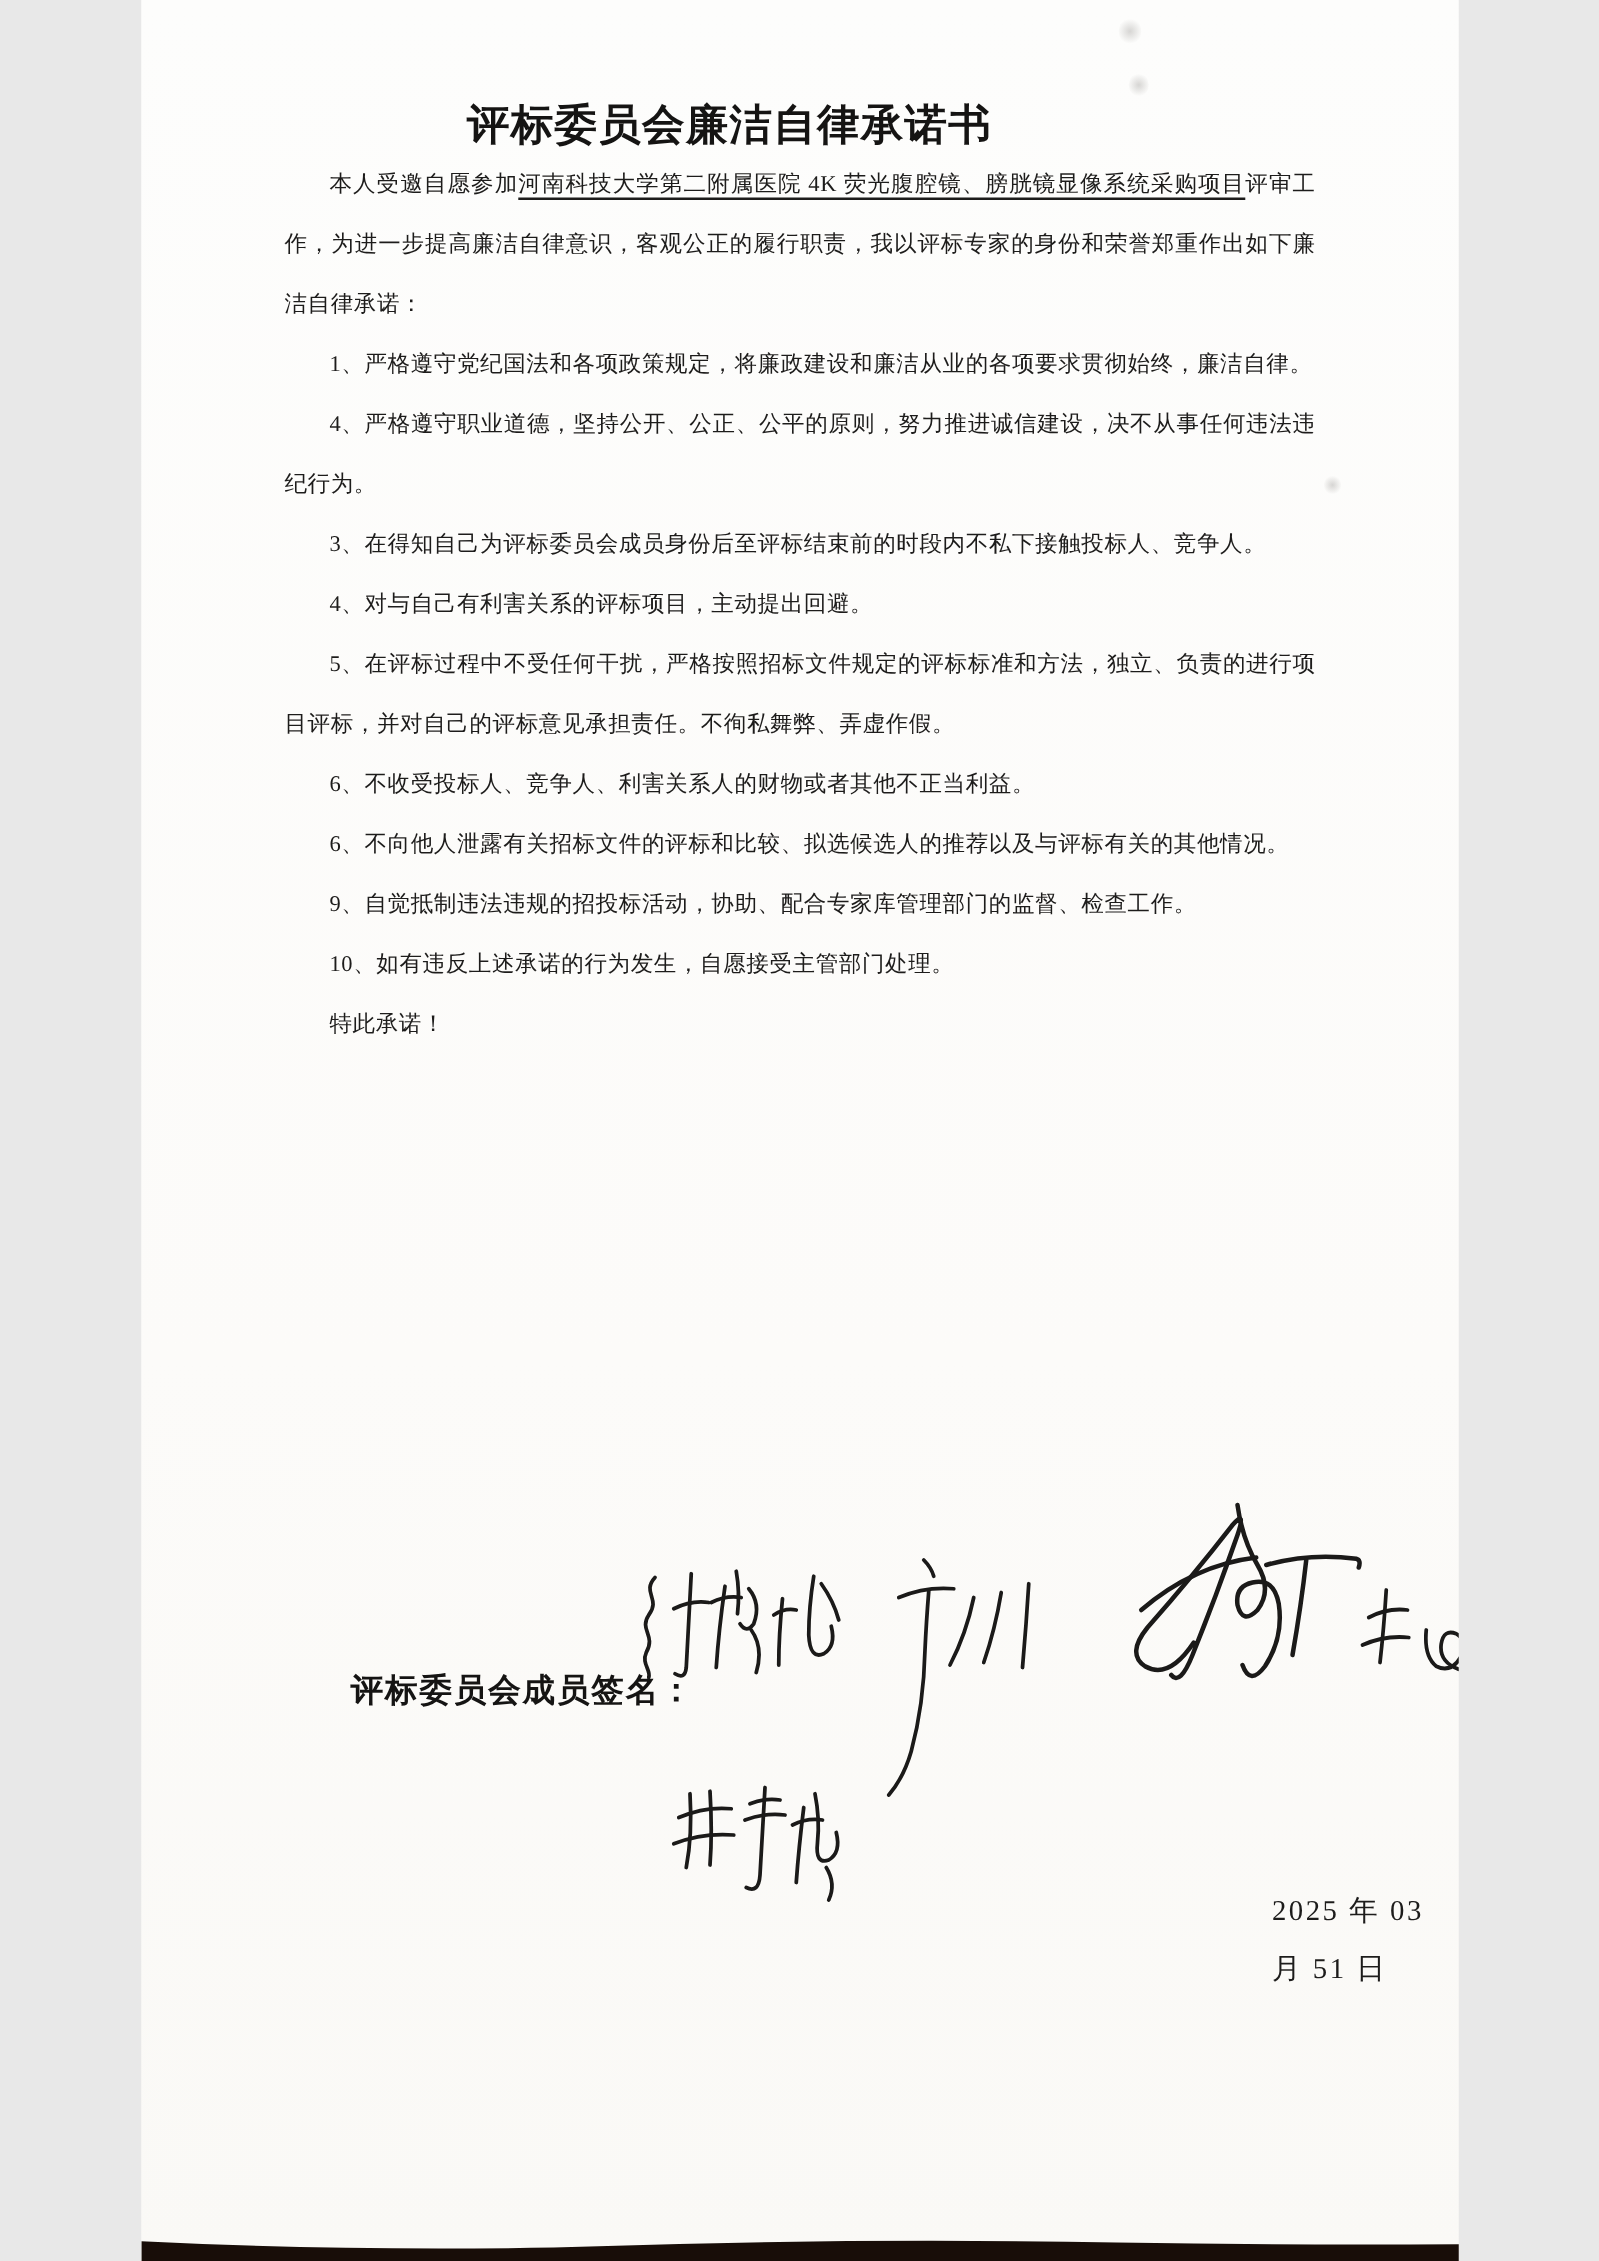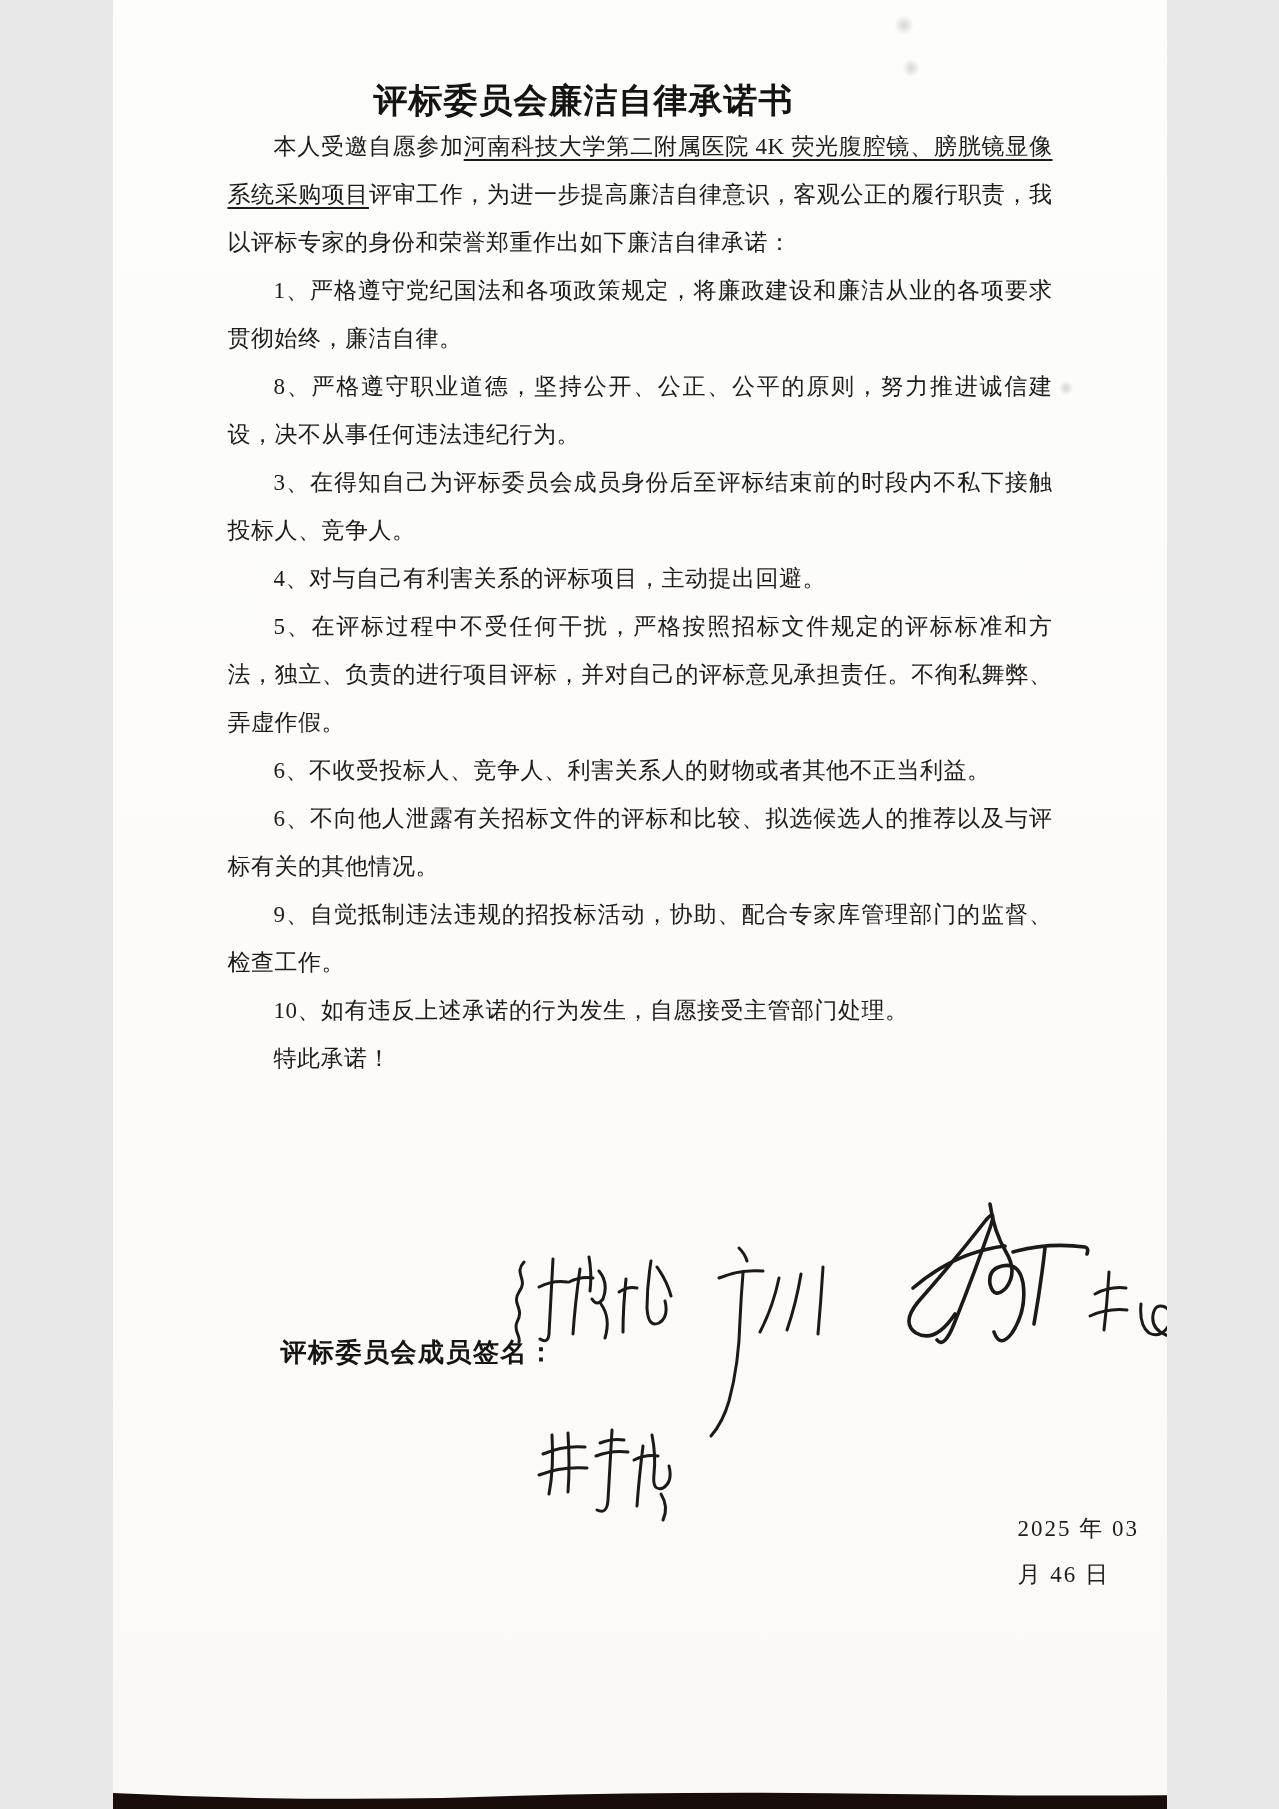--- a/index.html
+++ b/index.html
@@ -19,21 +19,21 @@
     font-size: 34px;
     line-height: 44px;
     font-weight: 700;
     text-align: center;
     letter-spacing: 1px;
     transform: translateX(-56px);
     color: #151413;
   }
   .body-text {
     padding: 0 114px 0 115px;
-    font-size: 23px;
+    font-size: 18px;
     line-height: 48px;
     text-align: justify;
     letter-spacing: 0.5px;
   }
   .body-text p { margin: 0; text-indent: 2em; }
   .intro { margin-top: 90px; margin-bottom: 24px; }
   .item { margin-bottom: 4px; }
   .closing { margin-top: 2px; }
   .u {
     text-decoration: underline;
@@ -79,21 +79,21 @@
 <body>
 
 <div class="page">
 
   <h1 class="title">评标委员会廉洁自律承诺书</h1>
 
   <div class="body-text">
     <p class="intro"><span>本人受邀自愿参加</span><span class="u">河南科技大学第二附属医院 4K 荧光腹腔镜、膀胱镜显像系统采购项目</span><span>评审工作，为进一步提高廉洁自律意识，客观公正的履行职责，我以评标专家的身份和荣誉郑重作出如下廉洁自律承诺：</span></p>
 
     <p class="item">1、严格遵守党纪国法和各项政策规定，将廉政建设和廉洁从业的各项要求贯彻始终，廉洁自律。</p>
-    <p class="item">8、严格遵守职业道德，坚持公开、公正、公平的原则，努力推进诚信建设，决不从事任何违法违纪行为。</p>
+    <p class="item">4、严格遵守职业道德，坚持公开、公正、公平的原则，努力推进诚信建设，决不从事任何违法违纪行为。</p>
     <p class="item">3、在得知自己为评标委员会成员身份后至评标结束前的时段内不私下接触投标人、竞争人。</p>
     <p class="item">4、对与自己有利害关系的评标项目，主动提出回避。</p>
     <p class="item">5、在评标过程中不受任何干扰，严格按照招标文件规定的评标标准和方法，独立、负责的进行项目评标，并对自己的评标意见承担责任。不徇私舞弊、弄虚作假。</p>
     <p class="item">6、不收受投标人、竞争人、利害关系人的财物或者其他不正当利益。</p>
     <p class="item">6、不向他人泄露有关招标文件的评标和比较、拟选候选人的推荐以及与评标有关的其他情况。</p>
     <p class="item">9、自觉抵制违法违规的招投标活动，协助、配合专家库管理部门的监督、检查工作。</p>
     <p class="item">10、如有违反上述承诺的行为发生，自愿接受主管部门处理。</p>
     <p class="item closing">特此承诺！</p>
   </div>
 
@@ -148,21 +148,21 @@
       <path d="M67,21 Q80,16 91,18"></path>
       <path d="M79,8 Q77,42 75,78 Q74,93 64,88"></path>
       <path d="M63,34 Q79,28 95,30"></path>
       <path d="M110,24 Q106,56 104,84"></path>
       <path d="M101,38 Q113,32 125,34"></path>
       <path d="M119,13 Q123,33 121,52 Q119,70 130,66 Q140,60 136,44"></path>
       <path d="M128,72 Q136,85 130,98"></path>
     </svg>
   </div>
 
-  <div class="date-line">2025 年 03 月 46 日</div>
+  <div class="date-line">2025 年 03 月 51 日</div>
 
   <div class="smudge" style="left:782px; top:14px;  width:18px; height:22px;"></div>
   <div class="smudge" style="left:790px; top:58px;  width:16px; height:20px;"></div>
   <div class="smudge" style="left:946px; top:380px; width:14px; height:16px;"></div>
   <svg class="scan-edge" viewBox="0 0 1279 22" preserveAspectRatio="none">
     <path d="M0,6 Q160,14 330,11 Q560,3 780,7 Q1020,11 1279,5 L1279,22 L0,22 Z" fill="#180d08"></path>
   </svg>
 
 </div>
 

